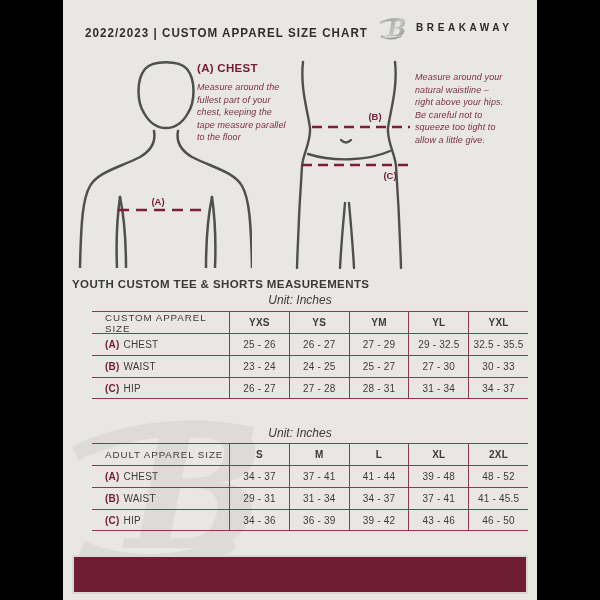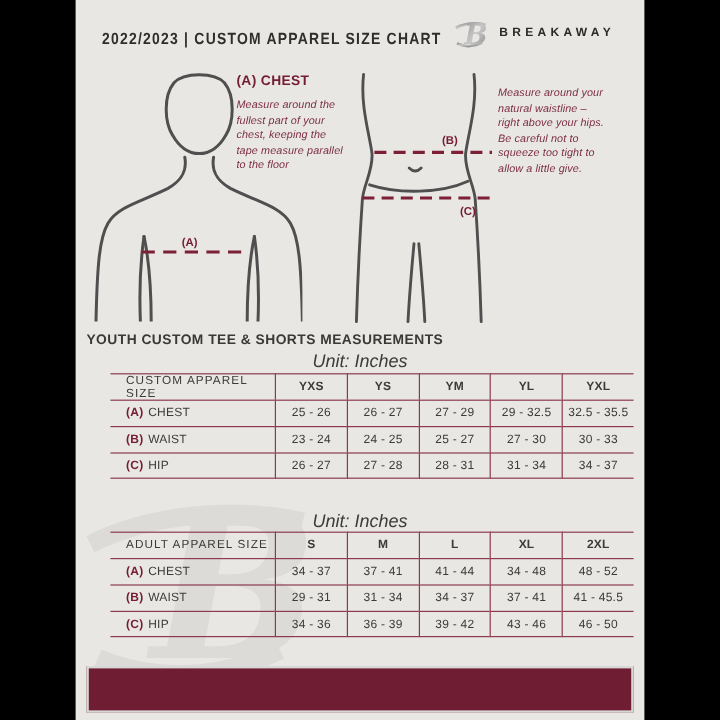--- a/index.html
+++ b/index.html
@@ -20,21 +20,21 @@
   
   .instr-h{font-size:11.5px;font-weight:bold;color:var(--maroon-dark);letter-spacing:.3px;}
   .instr-b{margin-top:7px;font-size:9px;font-style:italic;color:var(--maroon-text);
            line-height:1.4;white-space:pre-line;letter-spacing:.1px;}
   .instrA{left:134px;top:62px;width:122px;}
   .instrB{left:352px;top:64px;width:122px;}
   .instrC{left:352px;top:164px;width:122px;}
   
   .tbl-title{left:9px;width:456px;text-align:left;font-weight:bold;font-size:11.5px;
              color:#3a3938;letter-spacing:.4px;}
-  .tbl-unit{left:9px;width:456px;text-align:center;font-style:italic;font-size:15px;color:#3c3b3a;}
+  .tbl-unit{left:9px;width:456px;text-align:center;font-style:italic;font-size:12px;color:#3c3b3a;}
   
   .sizetable{position:absolute;left:29px;width:436px;display:grid;
              grid-template-columns:137px repeat(5,59.8px);z-index:2;}
   .cell{box-sizing:border-box;height:22px;display:flex;align-items:center;justify-content:center;
         border-top:1.5px solid var(--table-border);font-size:10px;color:#3c3b3a;letter-spacing:.2px;}
   .cell.lab{justify-content:flex-start;padding-left:13px;}
   .cell.dat{border-left:1.5px solid var(--table-border);}
   .cell.hdr2{font-weight:bold;}
   .cell.colhdr{letter-spacing:.9px;font-size:9.8px;}
   .cell.last{border-bottom:1.5px solid var(--table-border);}
@@ -171,21 +171,21 @@
       <div class="cell dat hdr2">XL</div>
       <div class="cell dat hdr2">2XL</div>
 
       <div class="cell lab">
           <span class="pfx">(A)</span>
           <span>CHEST</span>
         </div>
       <div class="cell dat">34 - 37</div>
       <div class="cell dat">37 - 41</div>
       <div class="cell dat">41 - 44</div>
-      <div class="cell dat">34 - 48</div>
+      <div class="cell dat">39 - 48</div>
       <div class="cell dat">48 - 52</div>
 
       <div class="cell lab">
           <span class="pfx">(B)</span>
           <span>WAIST</span>
         </div>
       <div class="cell dat">29 - 31</div>
       <div class="cell dat">31 - 34</div>
       <div class="cell dat">34 - 37</div>
       <div class="cell dat">37 - 41</div>

